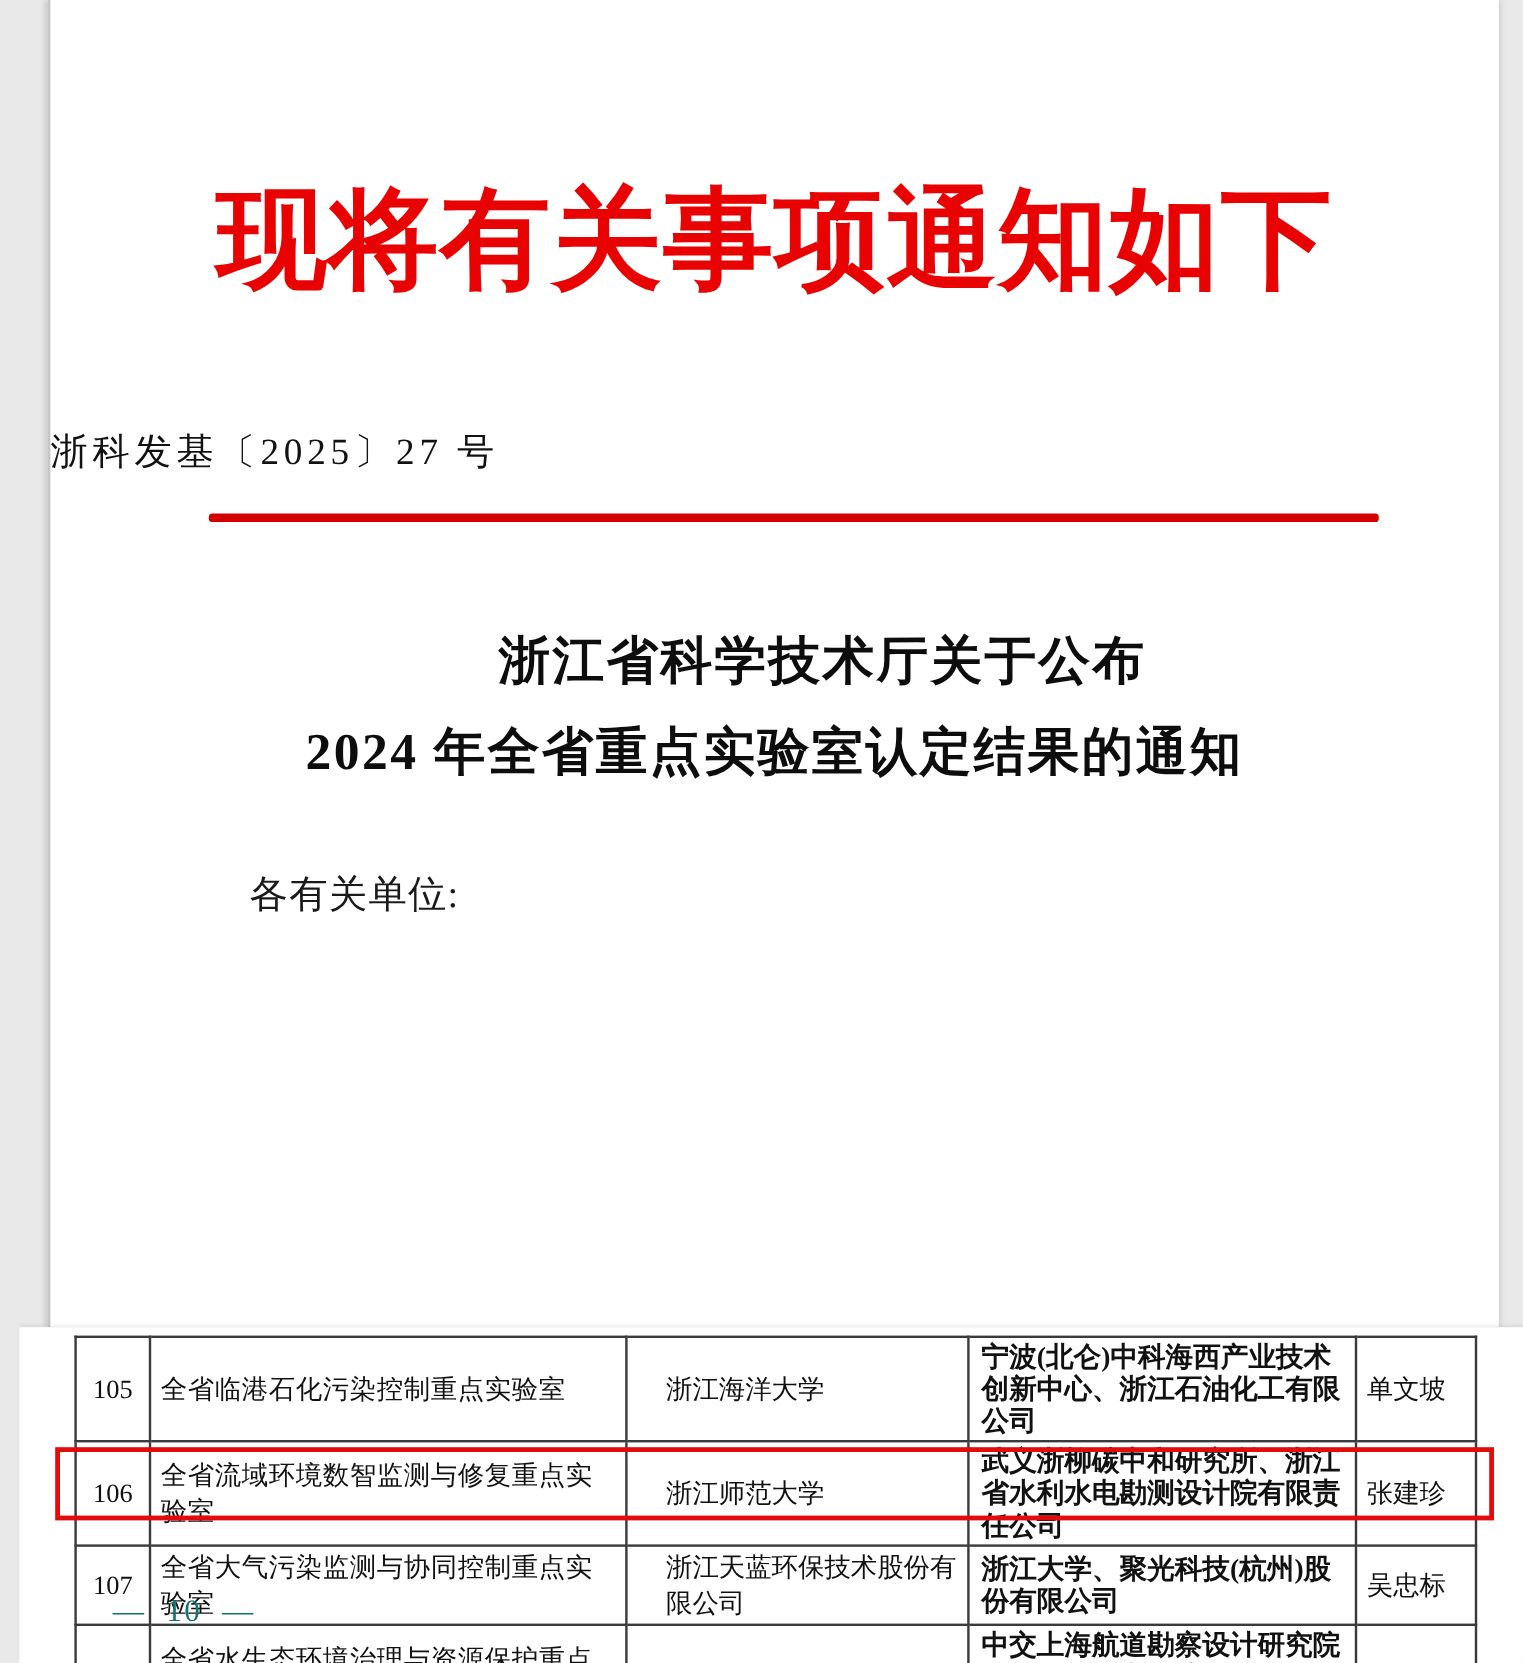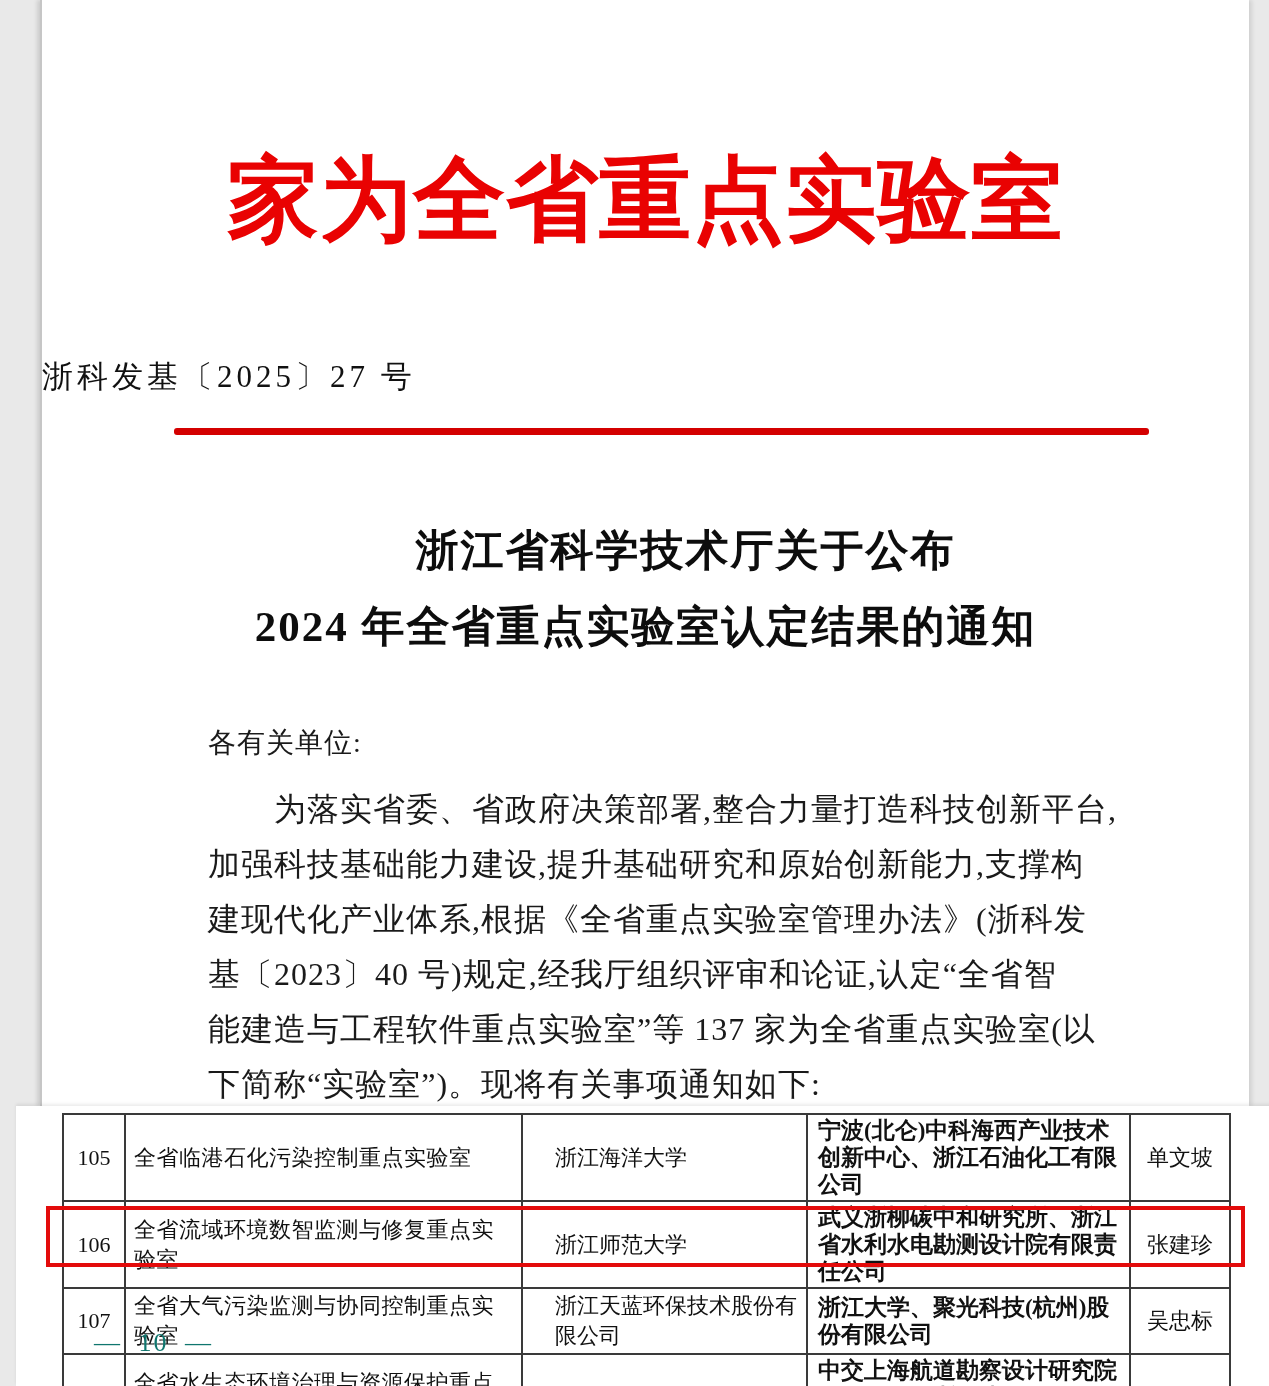--- a/index.html
+++ b/index.html
@@ -36,21 +36,21 @@
     position:absolute; left:132px; top:428px;
     width:975px; height:7px;
     background:#d40000; border-radius:3px;
   }
   .notice-title { position:absolute; left:0; width:100%; text-align:center;
     font-size:43px; font-weight:bold; color:#0d0d0d; letter-spacing:2px; white-space:nowrap; }
   .notice-title.line1 { top:522px;margin-left:40px; }
   .notice-title.line2 { top:598px;font-family:Liberation Serif, serif; }
   .salutation {
     position:absolute; left:166px; top:724px;
-    font-size:28px; letter-spacing:1px;
+    font-size:32px; letter-spacing:1px;
   }
   .body-text {
     position:absolute; left:166px; top:782px; width:952px;
     font-size:32px; line-height:55px; letter-spacing:1px;
   }
   .body-text .line { white-space:nowrap; }
   .body-text .line.indent { text-indent:66px; }
   
   .page-bottom {
     position:absolute; left:16px; top:1106px; width:1269px; height:280px;
@@ -64,59 +64,51 @@
   .lab-table td {
     border:2px solid #3a3a3a;
     font-size:22px; color:#111;
     padding:2px 8px;
     vertical-align:middle;
   }
   .lab-table td.c-no   { text-align:center; width:62px; }
   .lab-table td.c-lab  { width:397px; letter-spacing:.5px; }
   .lab-table td.c-inst { width:285px; padding-left:32px; }
   .lab-table td.c-part { width:323px; font-size:23px; line-height:27px; padding-left:10px;font-weight:bold; }
-  .lab-table td.c-dir  { width:100px; text-align:center; }
+  .lab-table td.c-dir  { width:100px; text-align:left; }
   tr.r105 { height:47px; } tr.r106 { height:53px; }
   tr.r107 { height:52px; } tr.r108 { height:57px; }
   .highlight-box {
     position:absolute; left:30px; top:100px;
     width:1199px; height:61px;
     border:4px solid #e30b0b;
     pointer-events:none;
   }
   .page-number {
     position:absolute; left:78px; top:222px;
     font-size:26px; letter-spacing:2px; color:#0f766e;
     word-spacing:8px;
   }
 </style>
 </head>
 <body>
 
 <div class="page-top">
 
-  <div class="letterhead">家为全省重点实验室</div>
+  <div class="letterhead">现将有关事项通知如下</div>
 
   <div class="doc-number">浙科发基〔2025〕27 号</div>
 
   <div class="red-rule"></div>
 
   <div class="notice-title line1">浙江省科学技术厅关于公布</div>
   <div class="notice-title line2">2024 年全省重点实验室认定结果的通知</div>
 
   <div class="salutation">各有关单位:</div>
 
-  <div class="body-text">
-    <div class="line indent">为落实省委、省政府决策部署,整合力量打造科技创新平台,</div>
-    <div class="line">加强科技基础能力建设,提升基础研究和原始创新能力,支撑构</div>
-    <div class="line">建现代化产业体系,根据《全省重点实验室管理办法》(浙科发</div>
-    <div class="line">基〔2023〕40 号)规定,经我厅组织评审和论证,认定“全省智</div>
-    <div class="line">能建造与工程软件重点实验室”等 137 家为全省重点实验室(以</div>
-    <div class="line">下简称“实验室”)。现将有关事项通知如下:</div>
-  </div>
 </div>
 
 <div class="page-bottom">
 
   <table class="lab-table">
     <tbody>
         <tr class="r105">
       <td class="c-no">105</td>
       <td class="c-lab">全省临港石化污染控制重点实验室</td>
       <td class="c-inst">浙江海洋大学</td>

